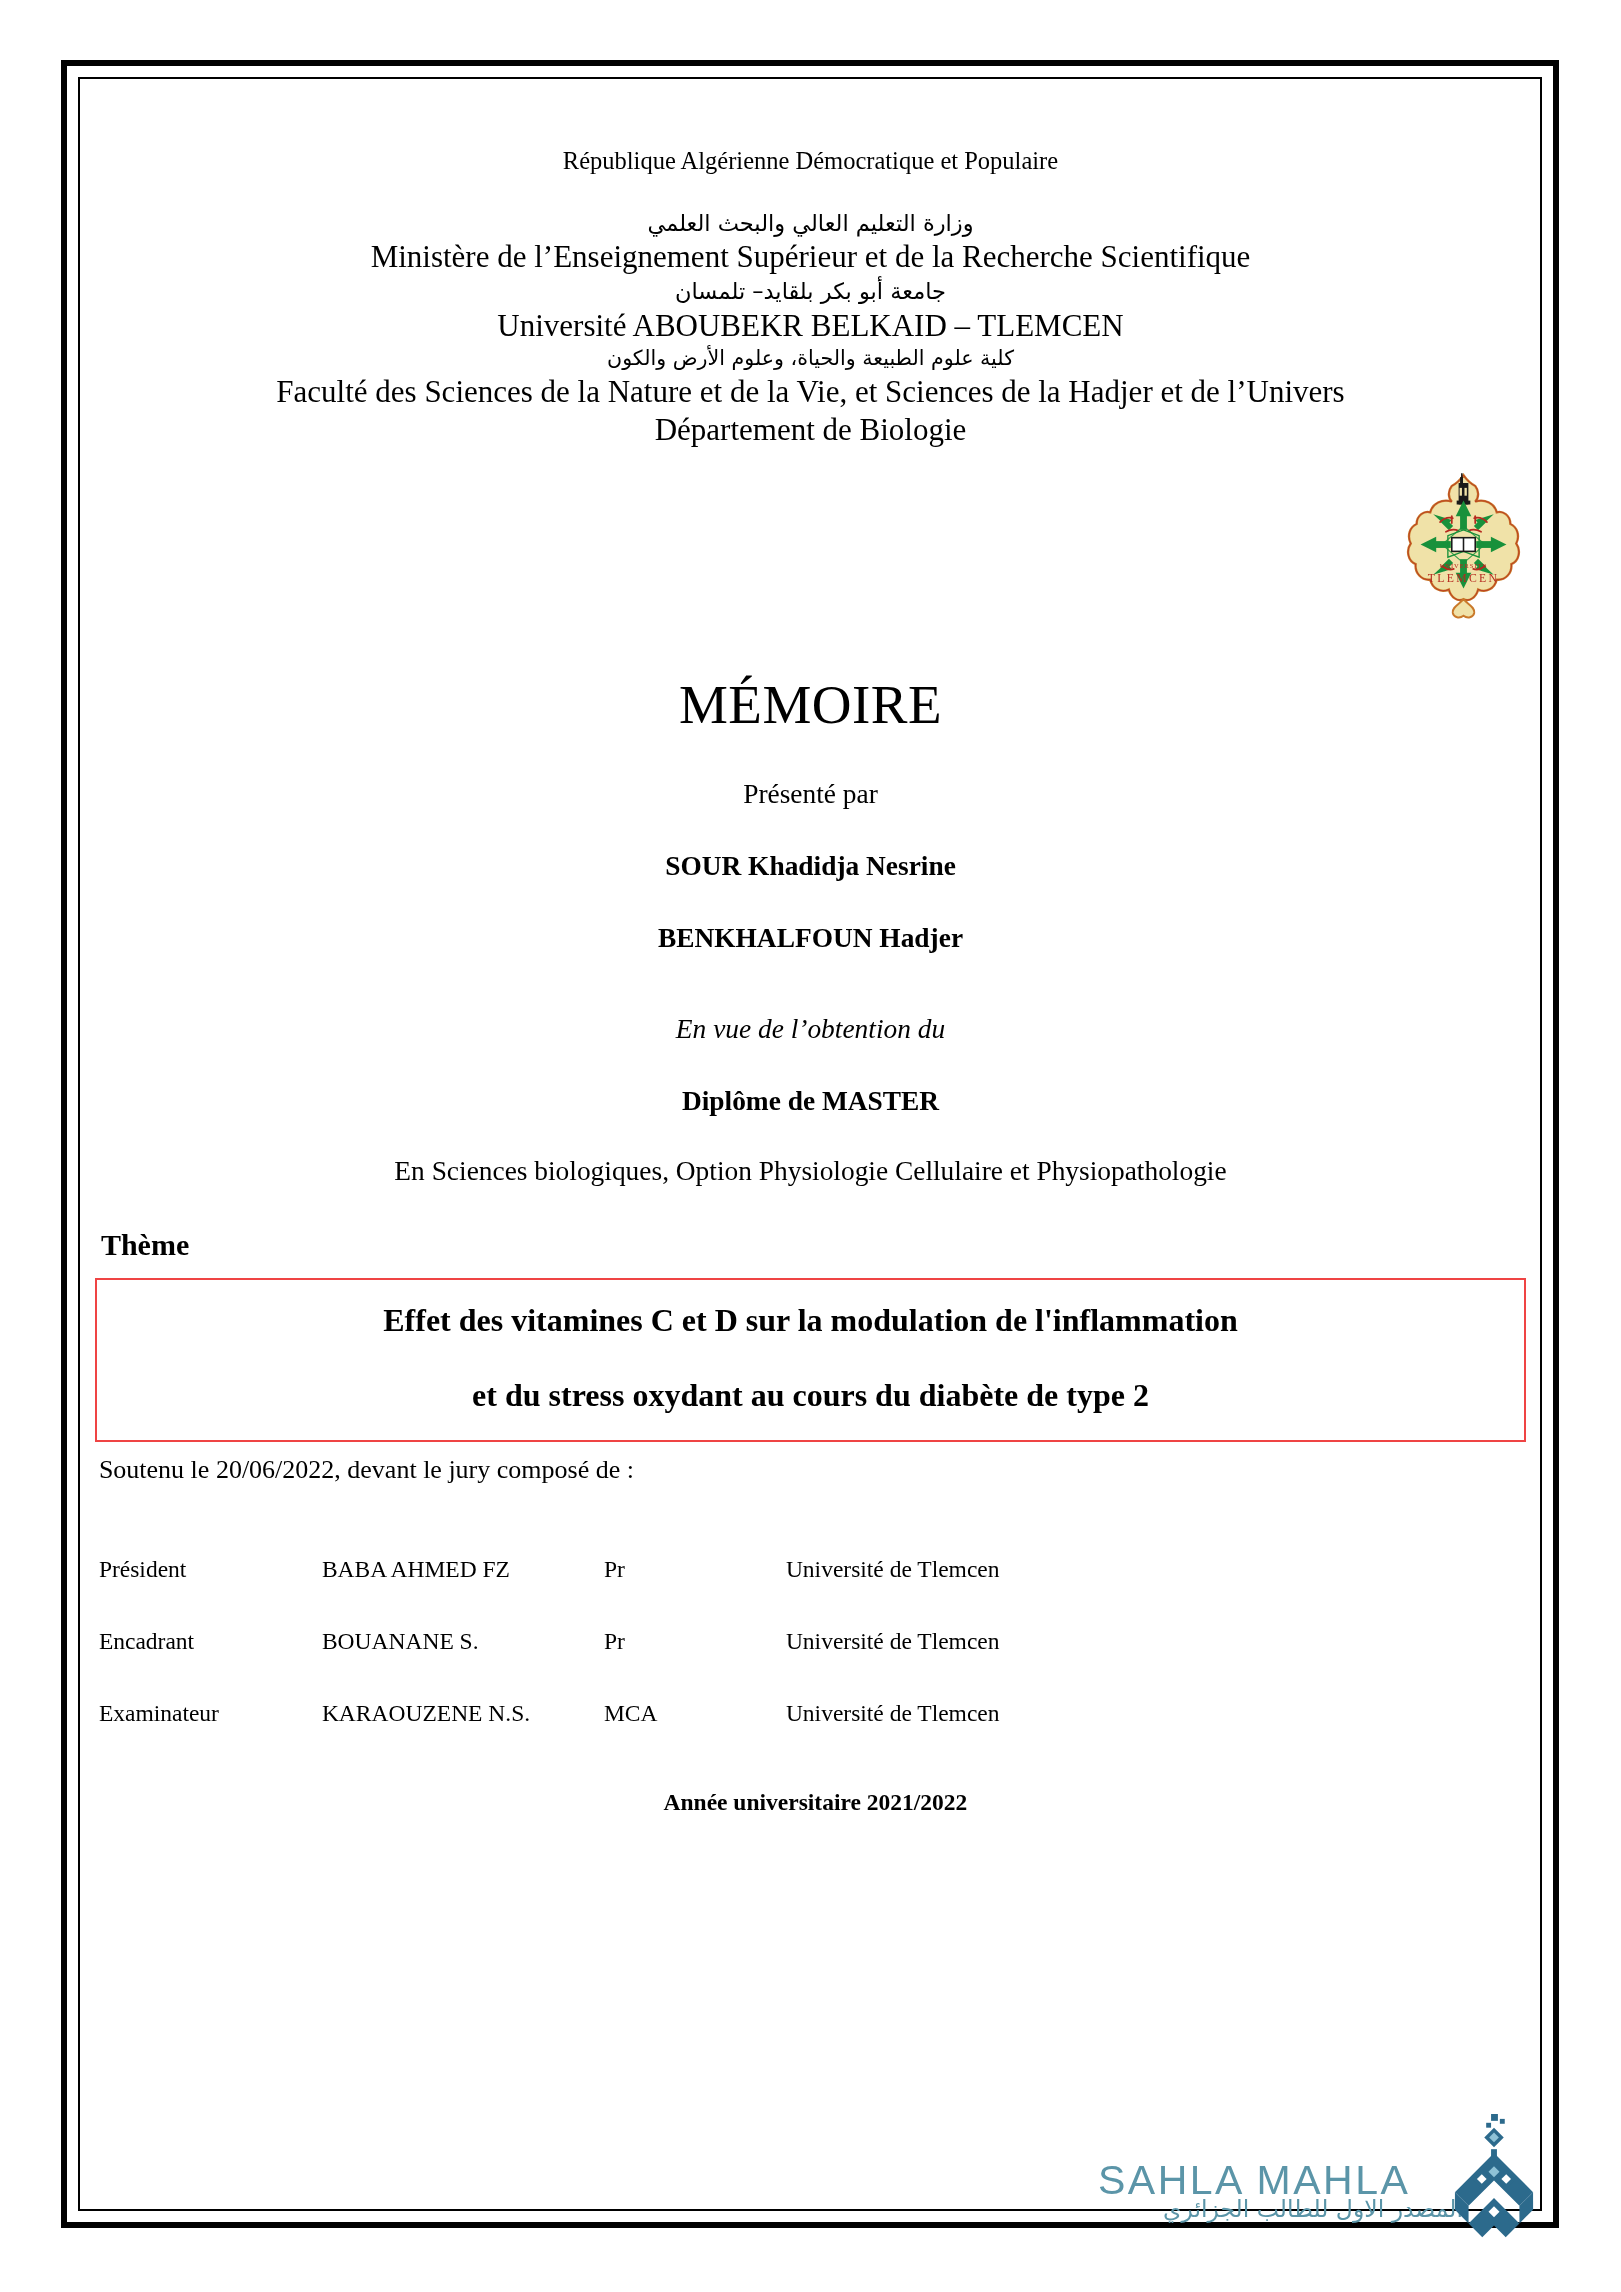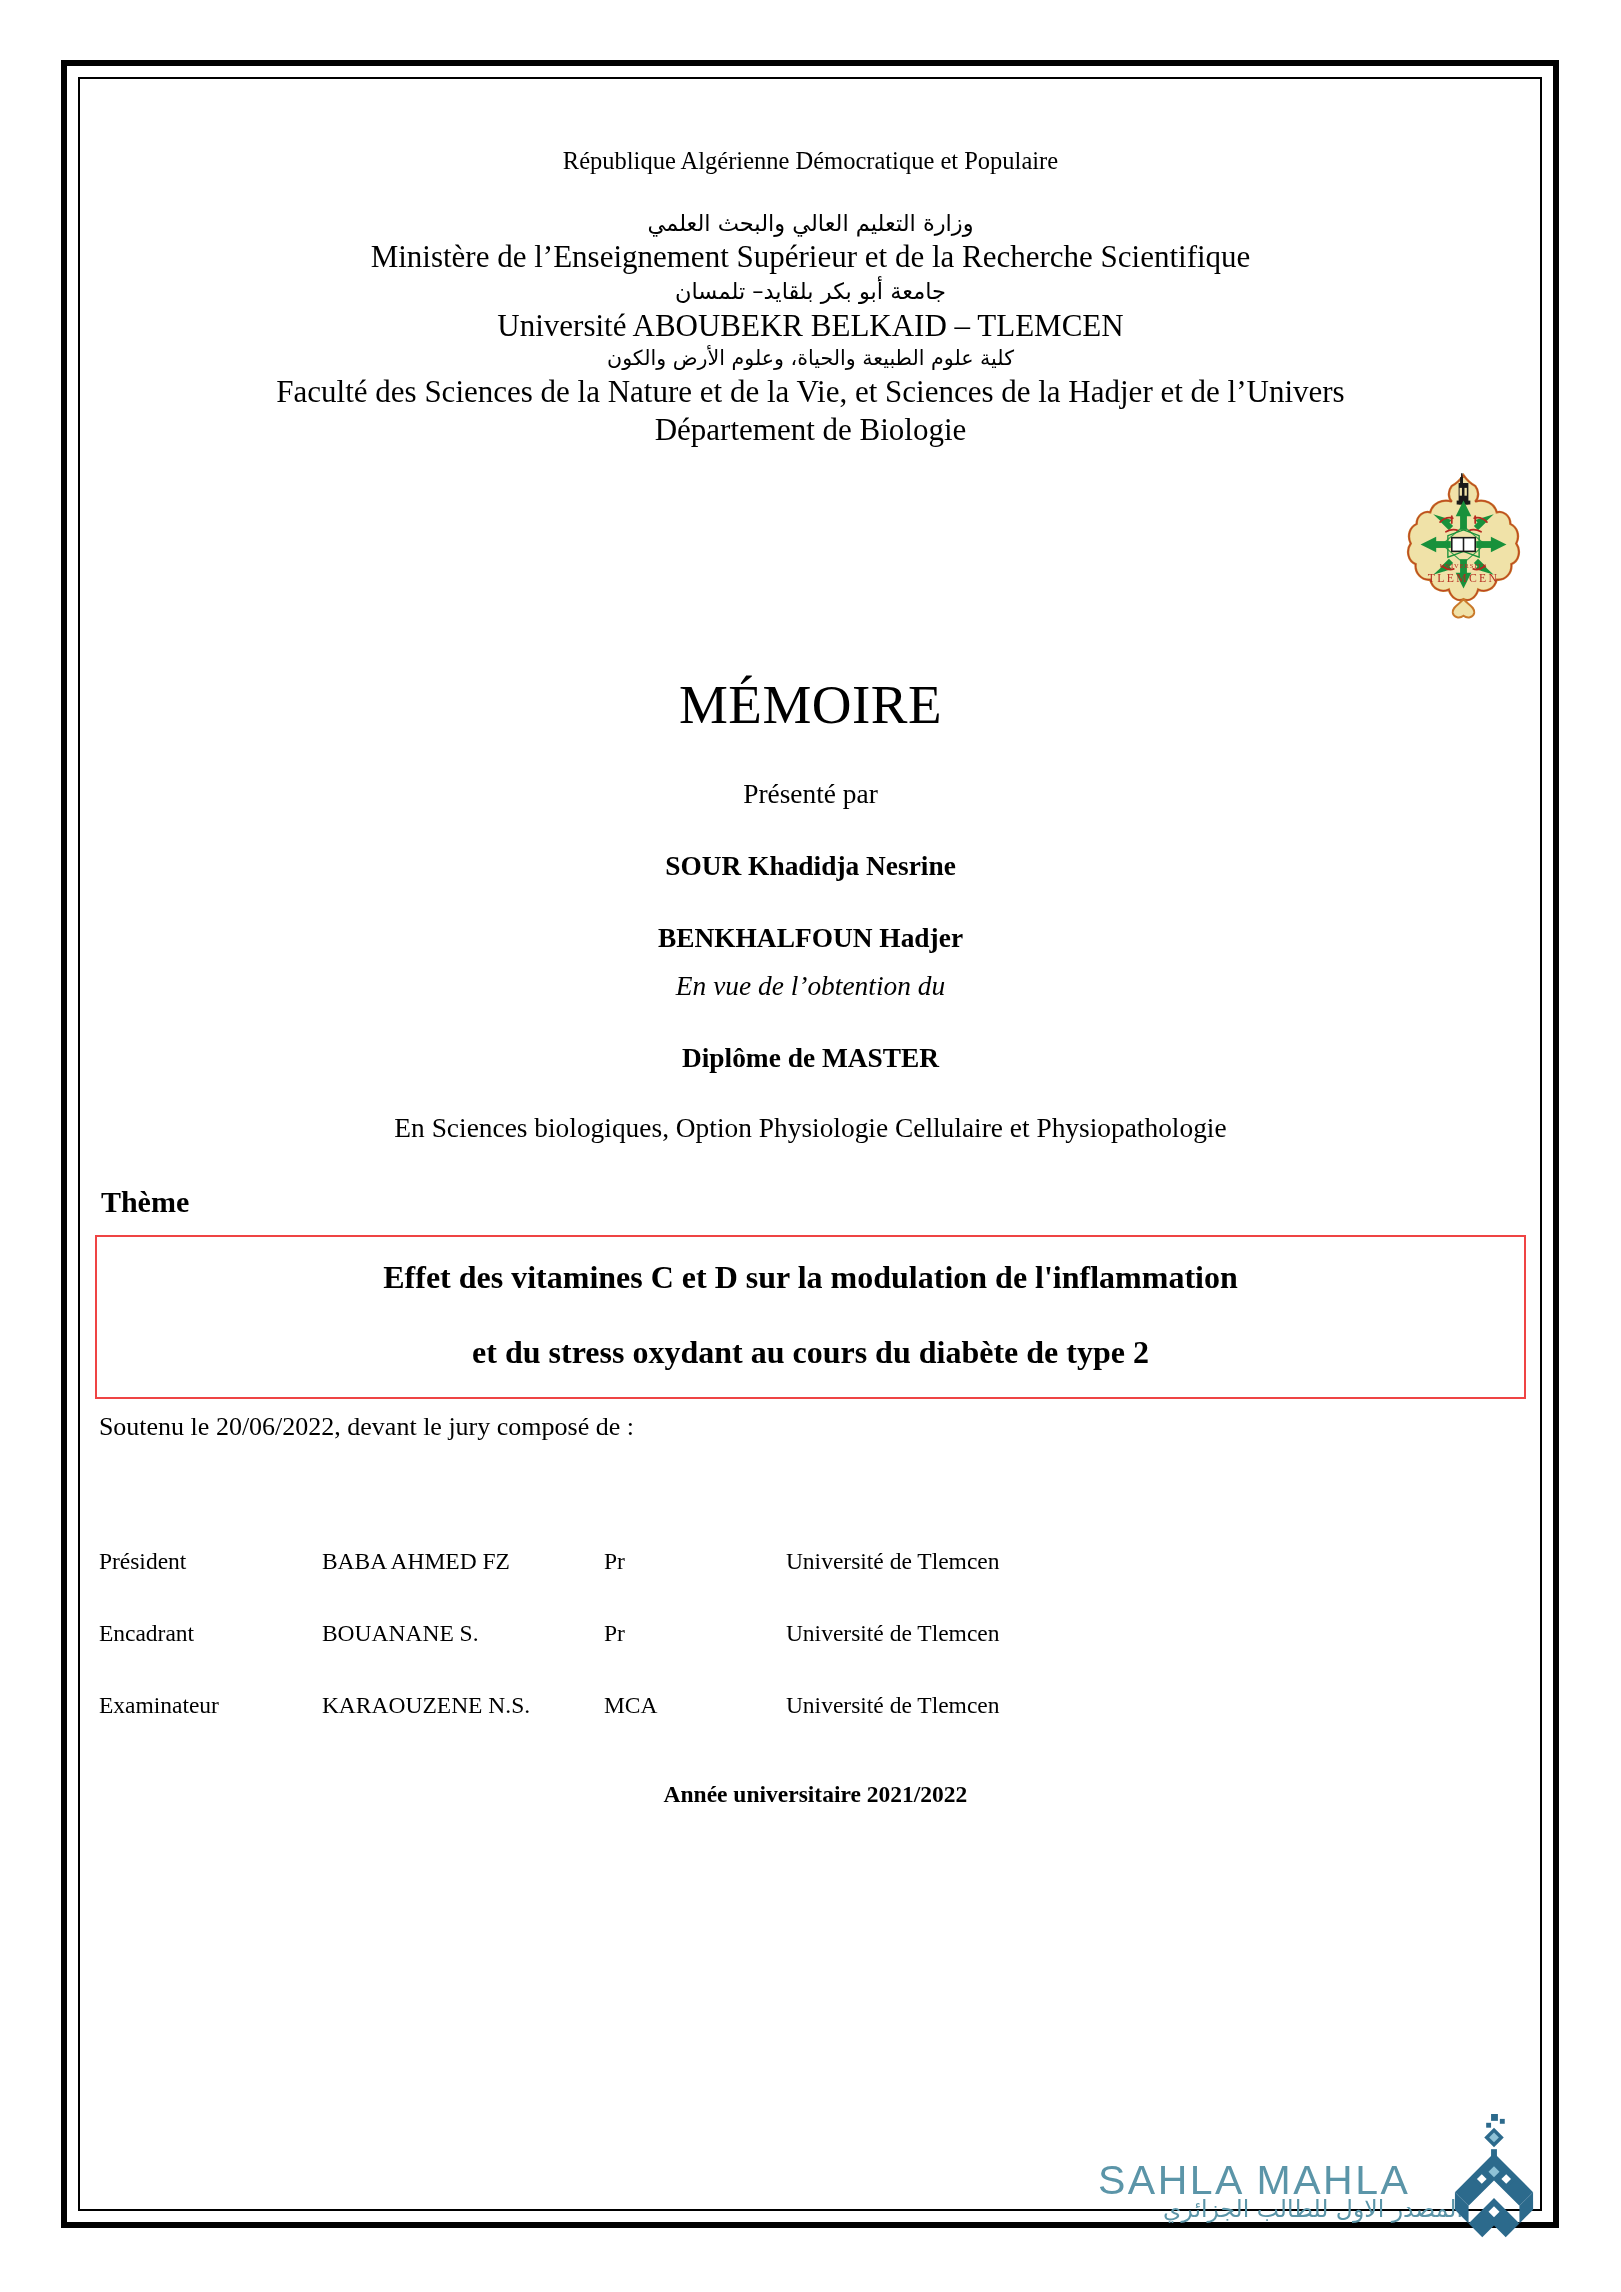--- a/index.html
+++ b/index.html
@@ -96,21 +96,21 @@
   .author {
     text-align: center;
     font-size: 27.4px;
     font-weight: bold;
     margin-top: 41px;
   }
   .envue {
     text-align: center;
     font-size: 27.4px;
     font-style: italic;
-    margin-top: 17px;
+    margin-top: 60px;
   }
   .diplome {
     text-align: center;
     font-size: 27.4px;
     font-weight: bold;
     margin-top: 41px;
   }
   .specialite {
     text-align: center;
     font-size: 27.4px;
@@ -138,21 +138,21 @@
   }
   .theme-line + .theme-line { margin-top: 33px; }
 
   
   .soutenu {
     font-size: 26px;
     margin-top: 12.7px;
     margin-left: 3.9px;
   }
   .jury-table {
-    margin-top: 106px;
+    margin-top: 71px;
     margin-left: 3.9px;
     border-collapse: collapse;
     width: 1098px;
   }
   .jury-table td {
     font-size: 23.5px;
     padding: 0 0 45px 0;
     vertical-align: top;
     white-space: nowrap;
   }

